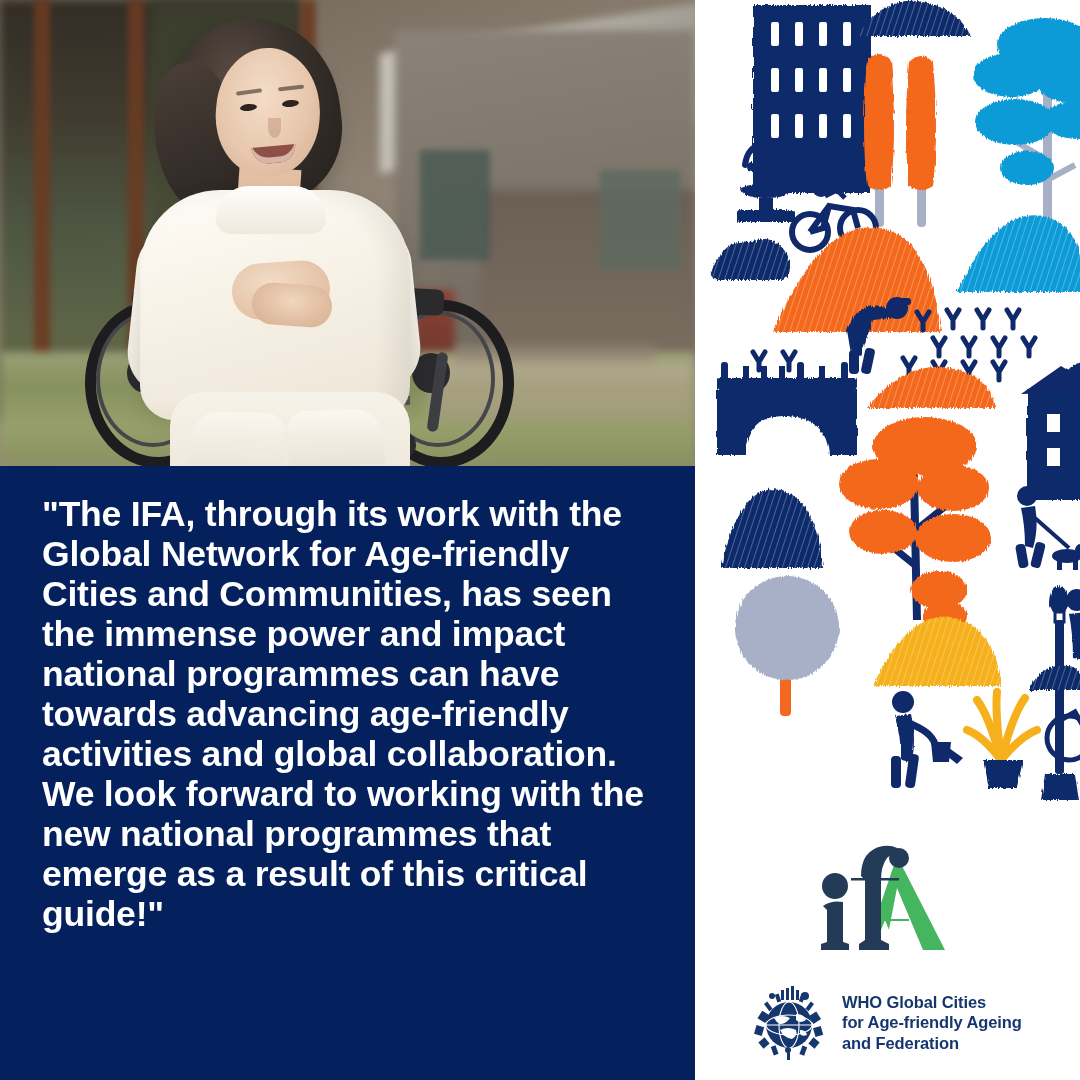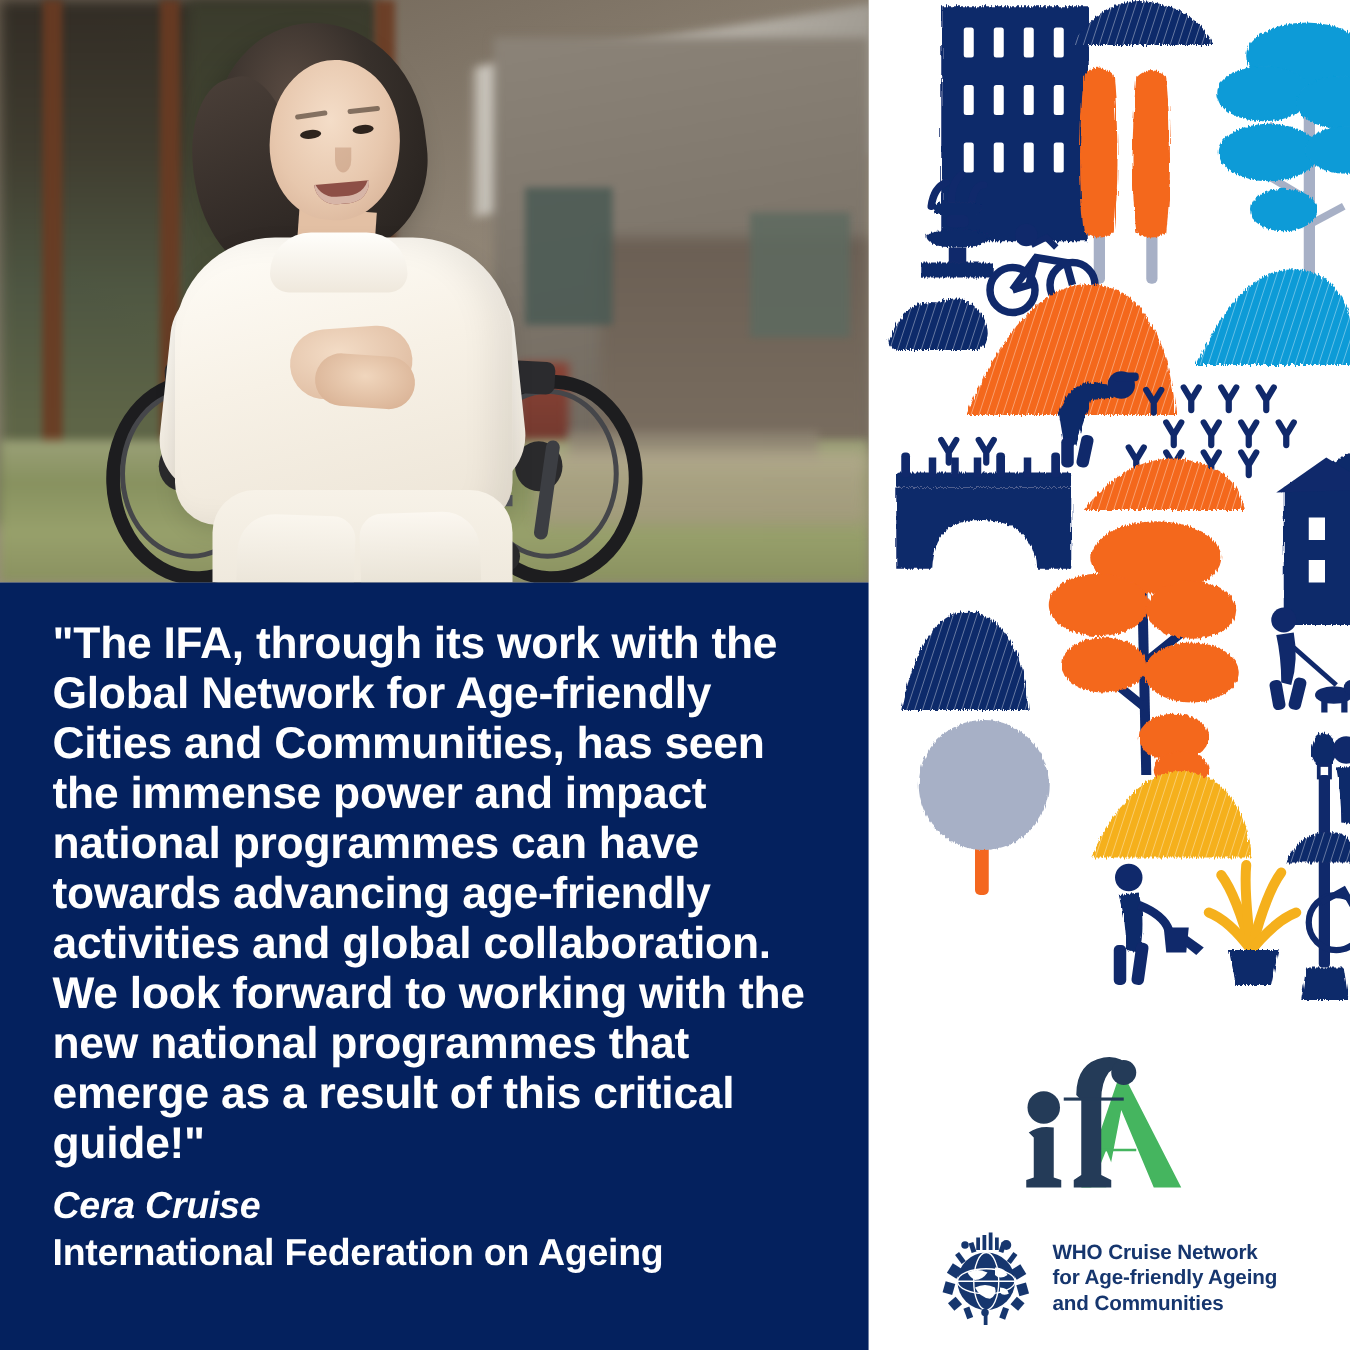--- a/index.html
+++ b/index.html
@@ -184,24 +184,20 @@
       <div class="pr-collar"></div>
       <div class="pr-hands"></div>
       <div class="pr-hand2"></div>
       <div class="pr-lap"></div>
       <div class="pr-legL"></div>
       <div class="pr-legR"></div>
     </div>
 
     <div class="quote-panel">
       <div class="quote-text">"The IFA, through its work with the Global Network for Age-friendly Cities and Communities, has seen the immense power and impact national programmes can have towards advancing age-friendly activities and global collaboration. We look forward to working with the new national programmes that emerge as a result of this critical guide!"</div>
-      <div class="attr">
-        <div class="attr-name">Cera Cruise</div>
-        <div class="attr-org">International Federation on Ageing</div>
-      </div>
     </div>
   </div>
 
   <div class="right-col">
 
     <div class="illus">
       <svg width="385" height="820" viewBox="0 0 385 820" xmlns="http://www.w3.org/2000/svg">
         <defs>
           <filter id="gr" x="-20%" y="-20%" width="140%" height="140%">
             <feTurbulence type="fractalNoise" baseFrequency="0.9 0.06" numOctaves="3" seed="7" result="n"></feTurbulence>
@@ -485,20 +481,20 @@
                 <rect x="51" y="62" width="5" height="9" transform="rotate(20 53 66)"></rect>
                 <circle cx="55" cy="12" r="4"></circle>
                   <circle cx="22" cy="12" r="3"></circle>
                 <rect x="37" y="66" width="3" height="10"></rect>
                 <circle cx="38" cy="66" r="3"></circle>
               </g>
             </g>
           </svg>
         </div>
         <div class="who-txt">
-          <div>WHO Cruise Network</div>
+          <div>WHO Global Cities</div>
           <div>for Age-friendly Ageing</div>
-          <div>and Communities</div>
+          <div>and Federation</div>
         </div>
       </div>
     </div>
   </div>
 </div>
 
 </body></html>

